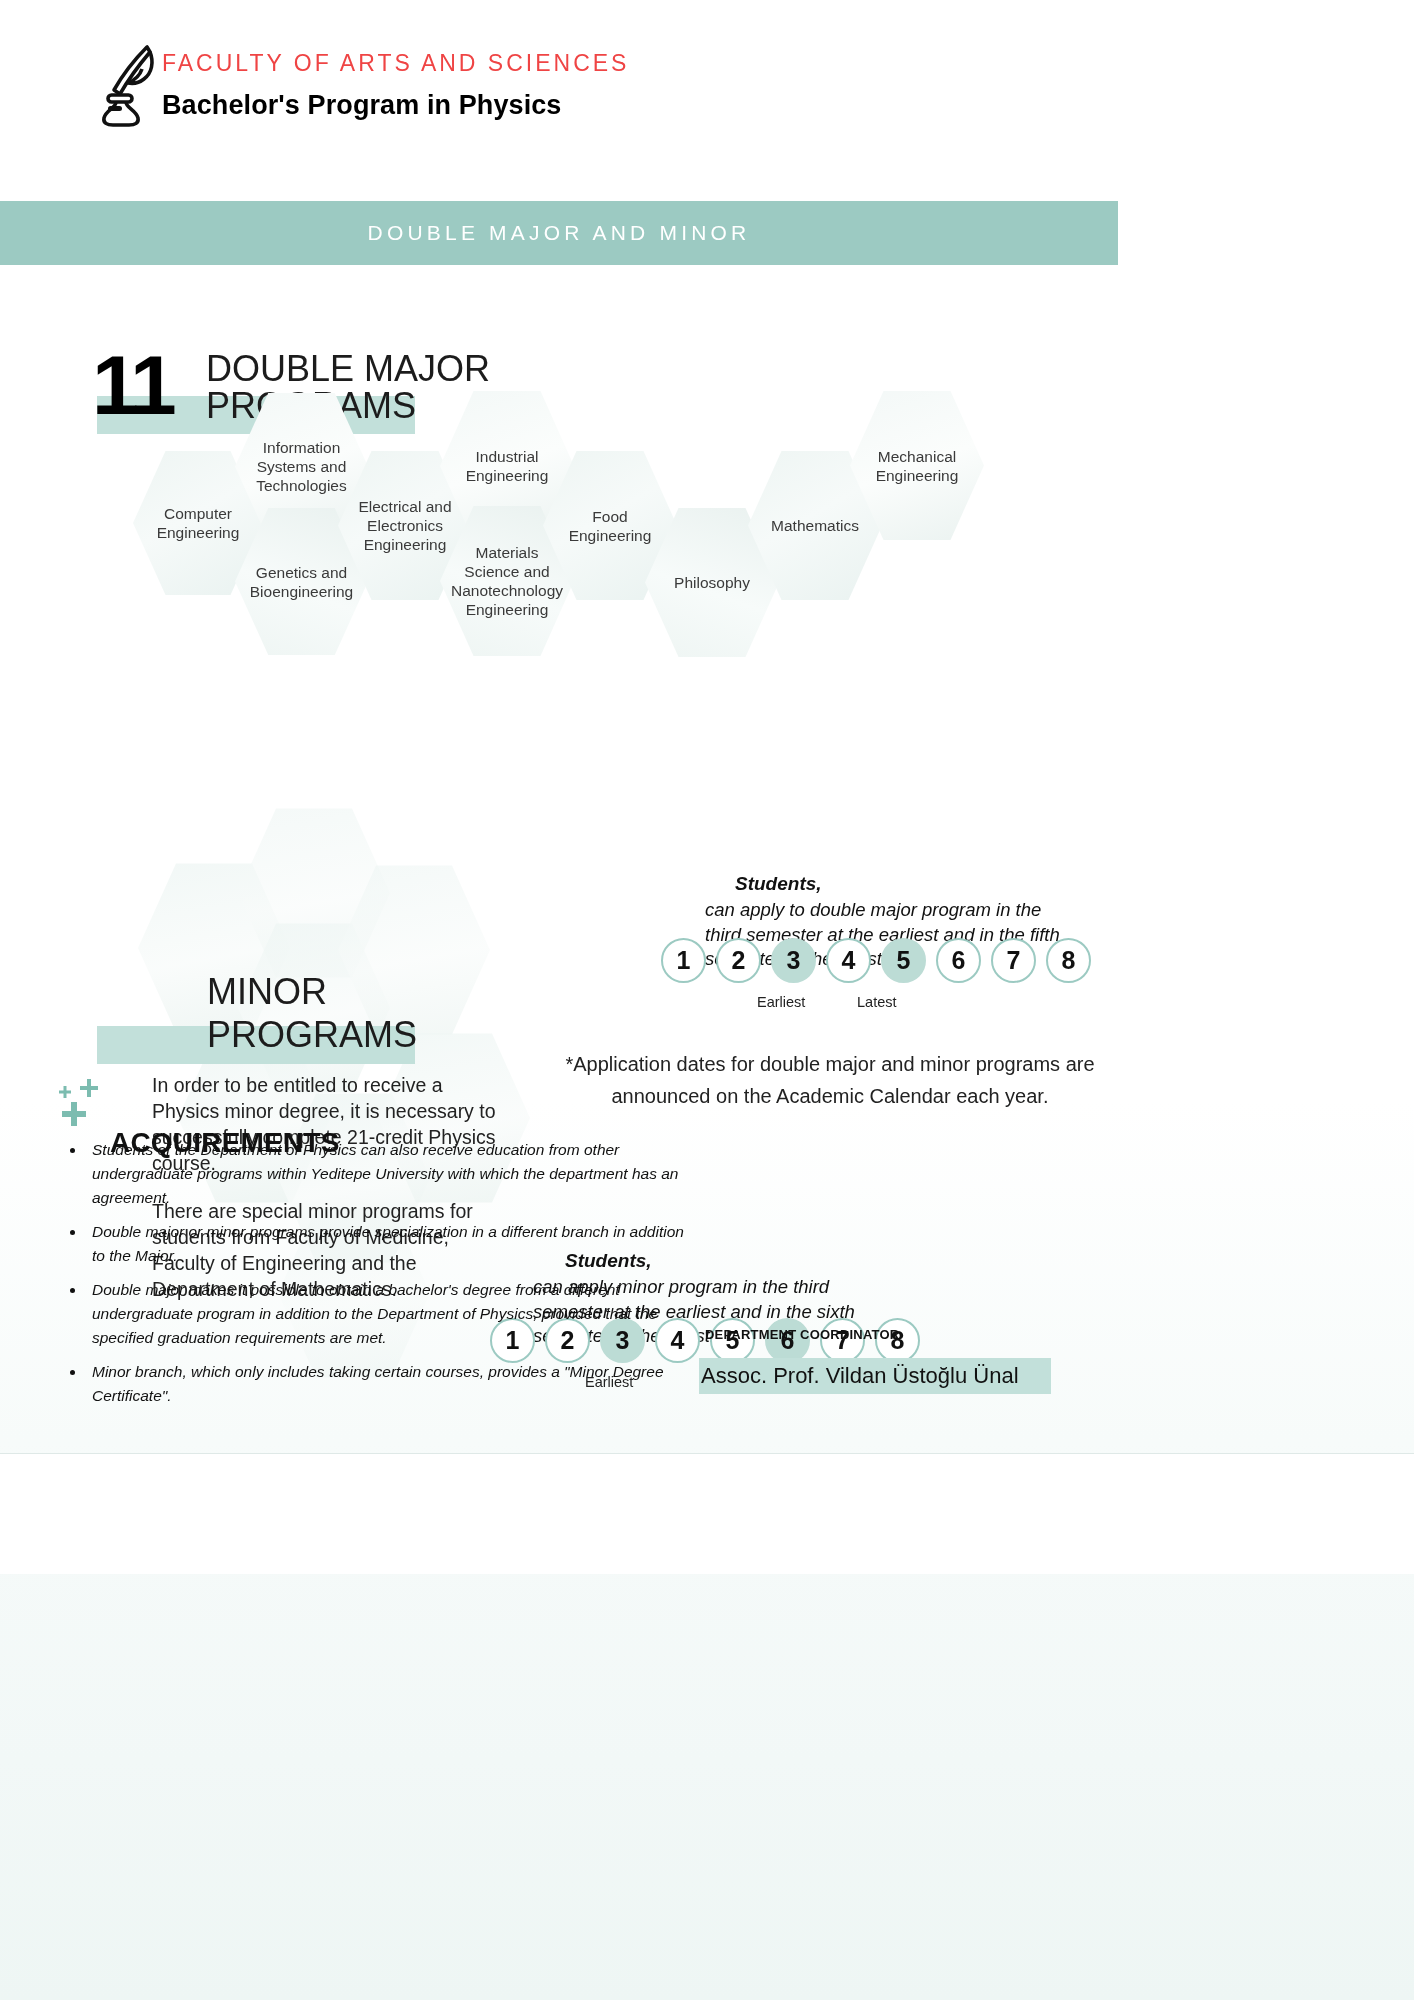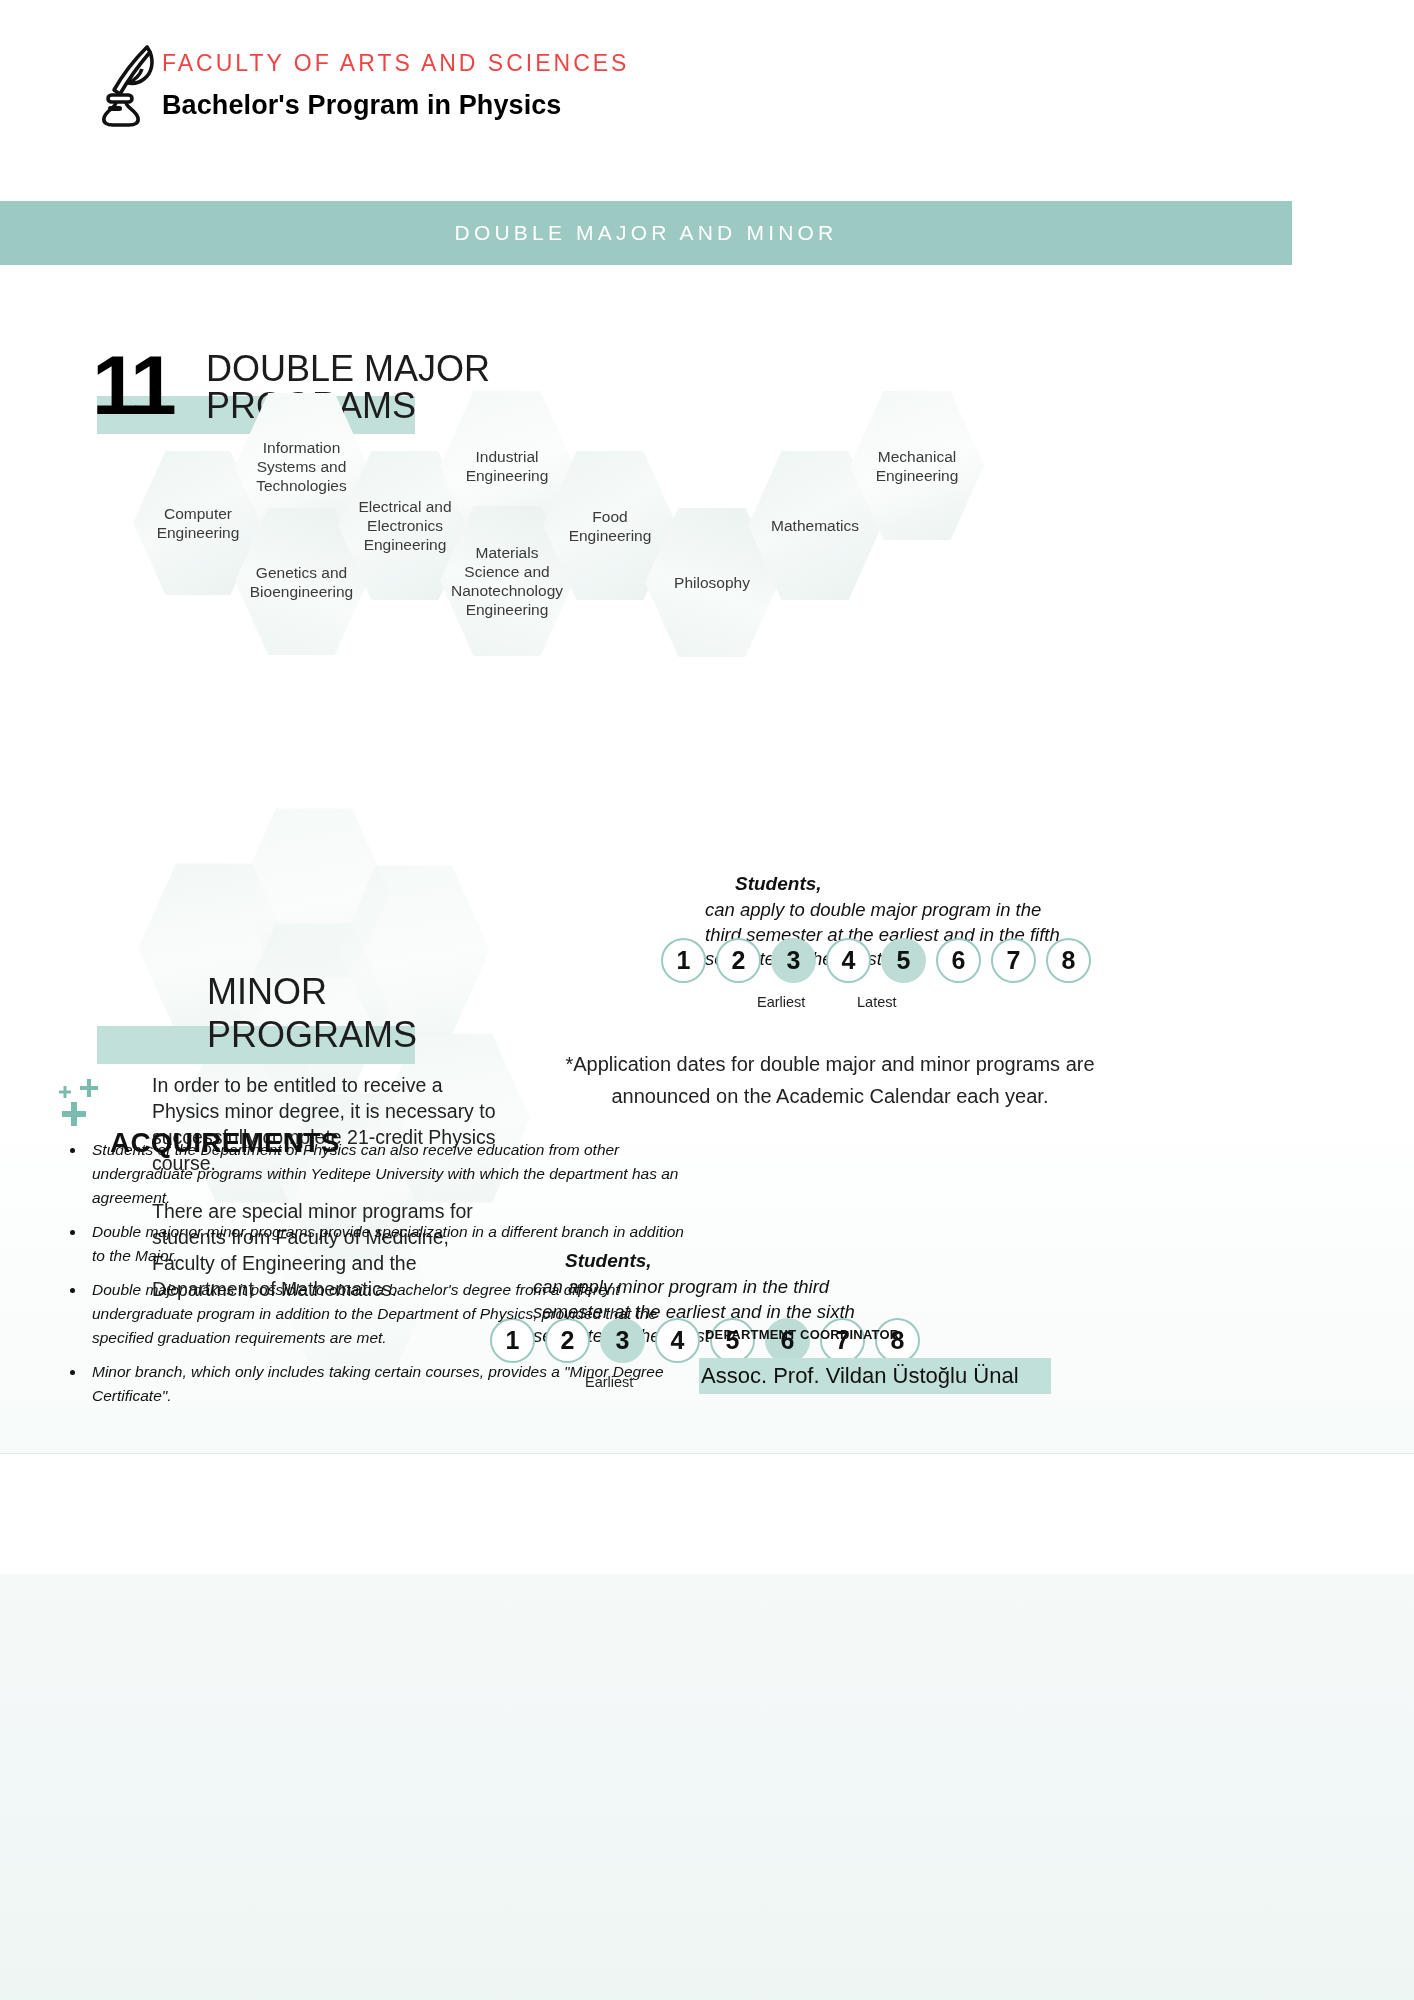--- a/index.html
+++ b/index.html
@@ -23,21 +23,21 @@
     font-size: 23px; letter-spacing: 3.0px; color: #ef4444; font-weight: 400;
     white-space: nowrap; line-height: 30px;
   }
   .program-line {
     font-size: 27px; font-weight: 700; color: #000000; letter-spacing: 0.1px;
     margin-top: 11px; white-space: nowrap; line-height: 33px;
   }
 
   
   .banner {
-    position: absolute; left: 0; top: 201px; width: 1292px; height: 64px;
+    position: absolute; left: 0; top: 201px; width: 1118px; height: 64px;
     background: #9ccac2; display: flex; align-items: center; justify-content: center;
   }
   .banner-text {
     color: #ffffff; font-size: 21px; letter-spacing: 4.2px; font-weight: 500; white-space: nowrap;
   }
 
   
   .dm-title { position: absolute; left: 97px; top: 340px; width: 640px; height: 110px; }
   .dm-hl {
     position: absolute; left: 0px; top: 56px; width: 318px; height: 38px; background: #c2e0da;

